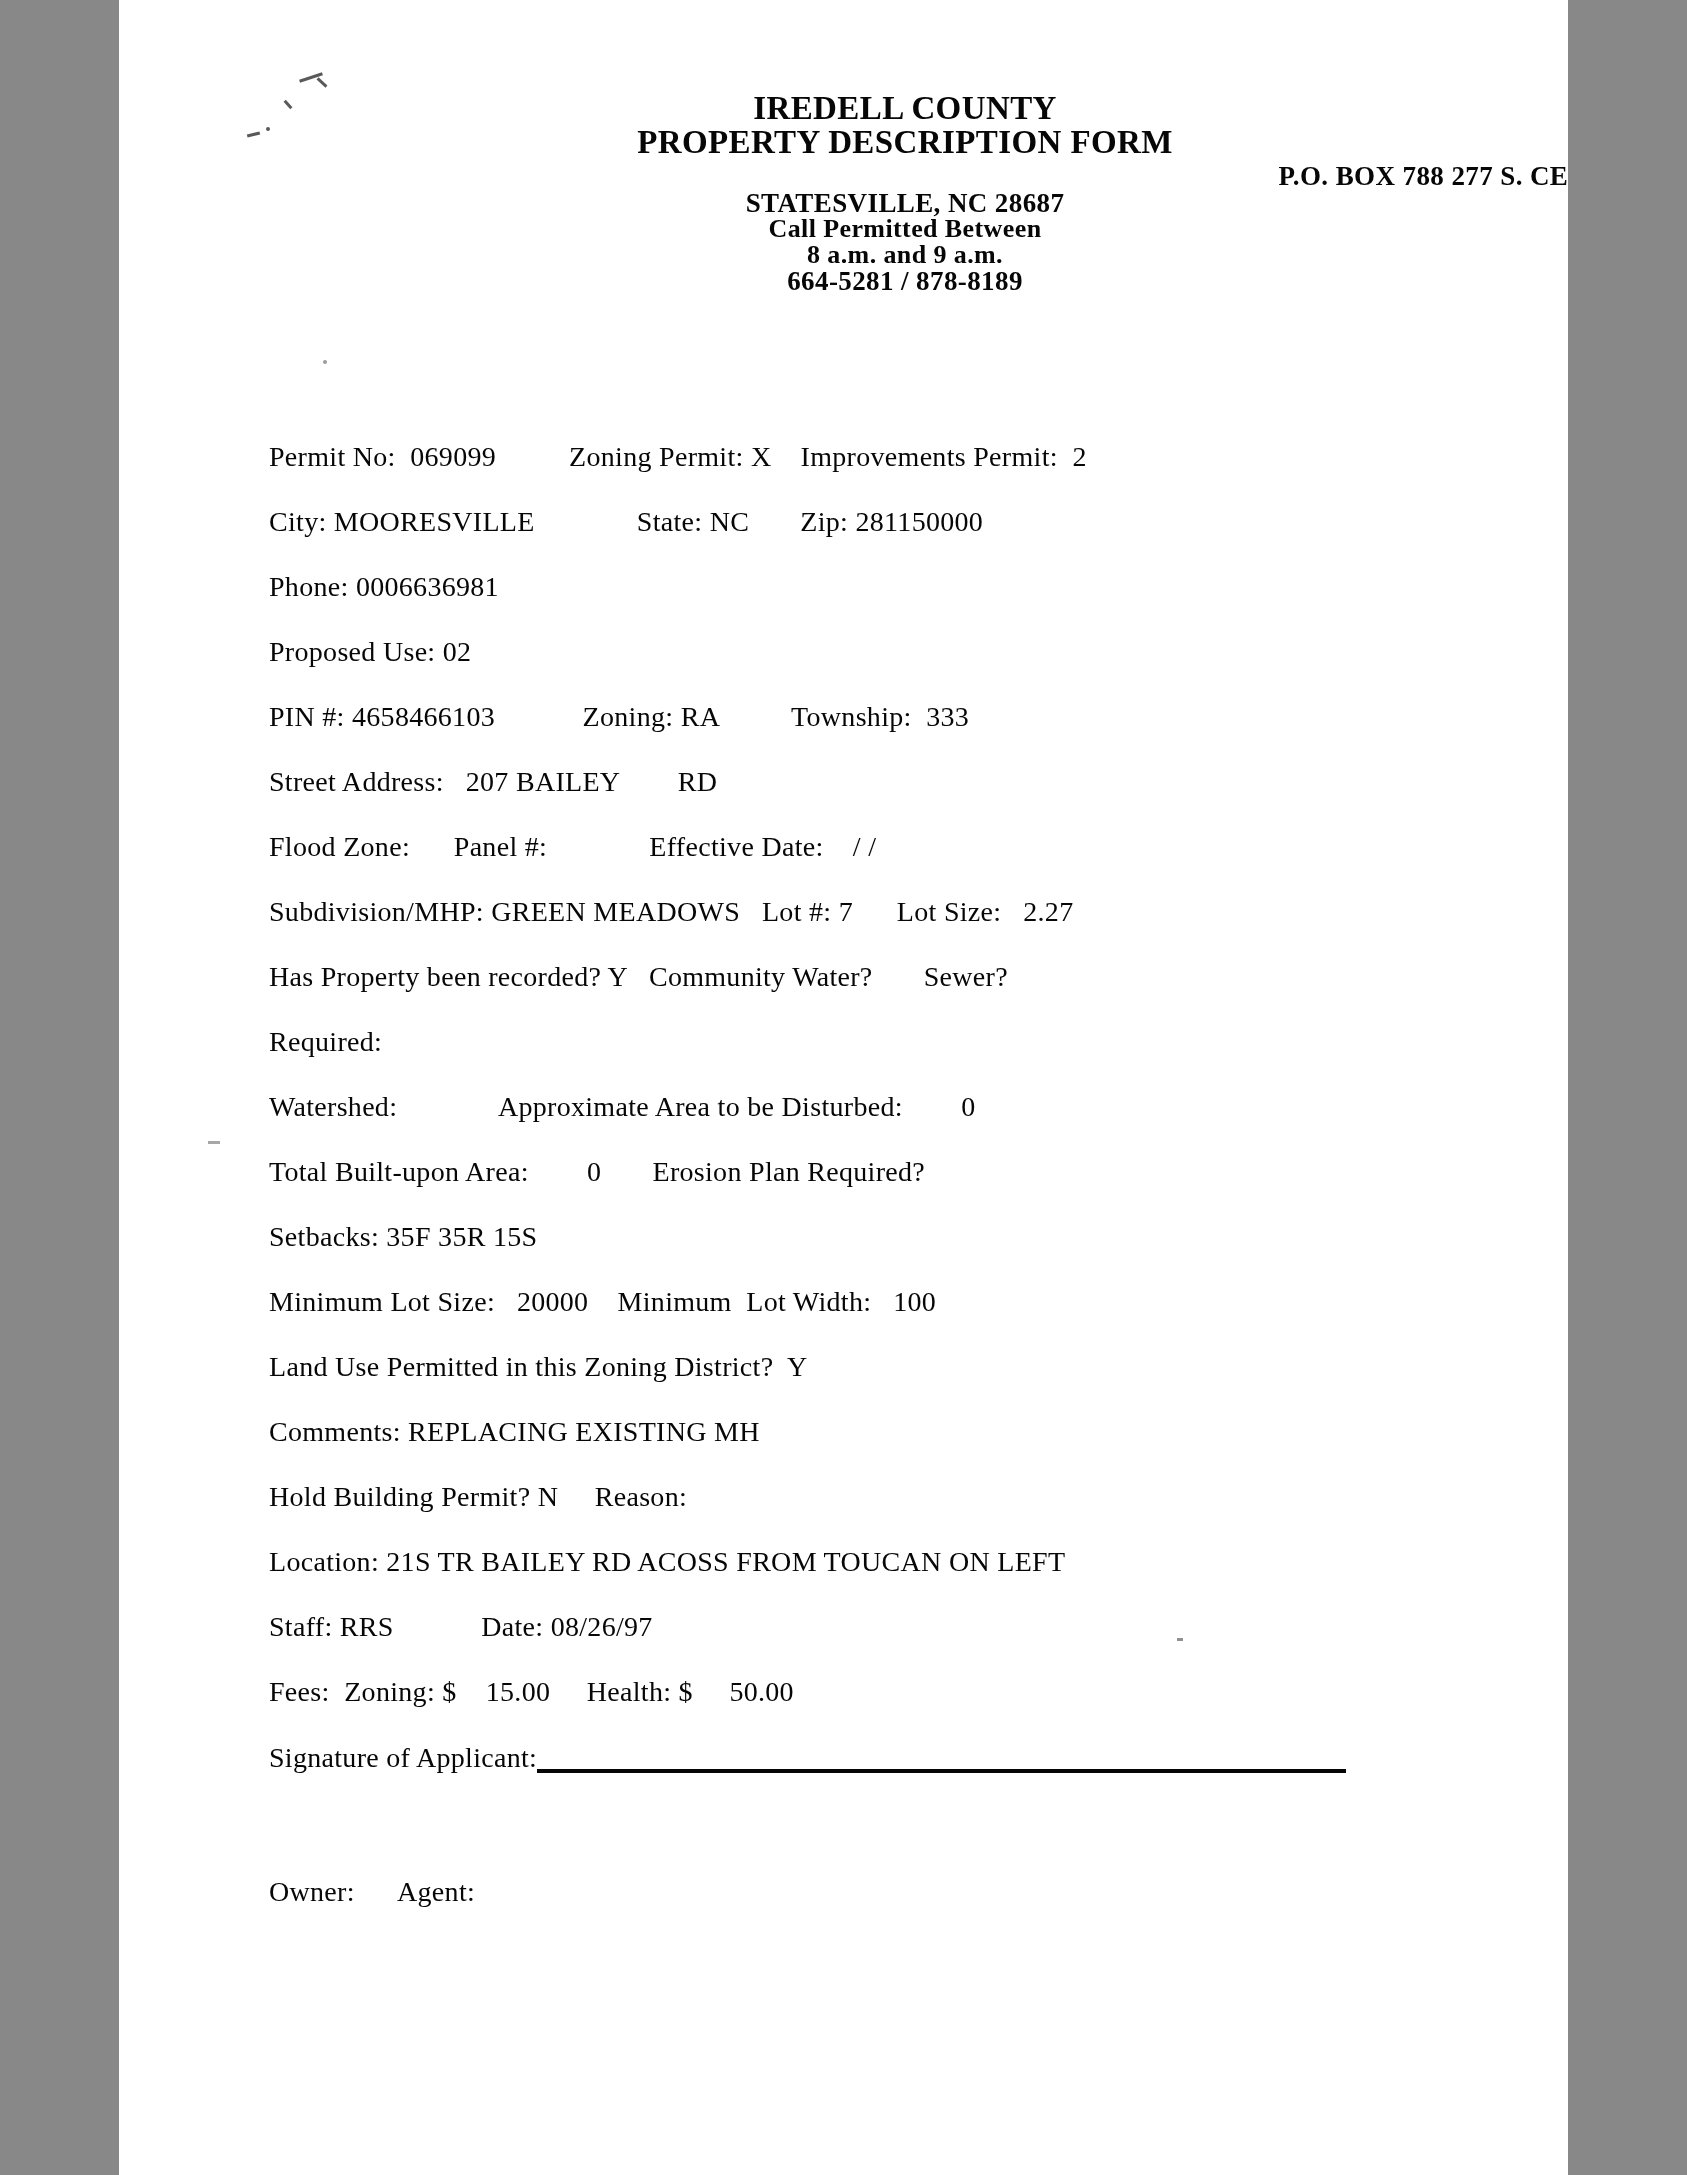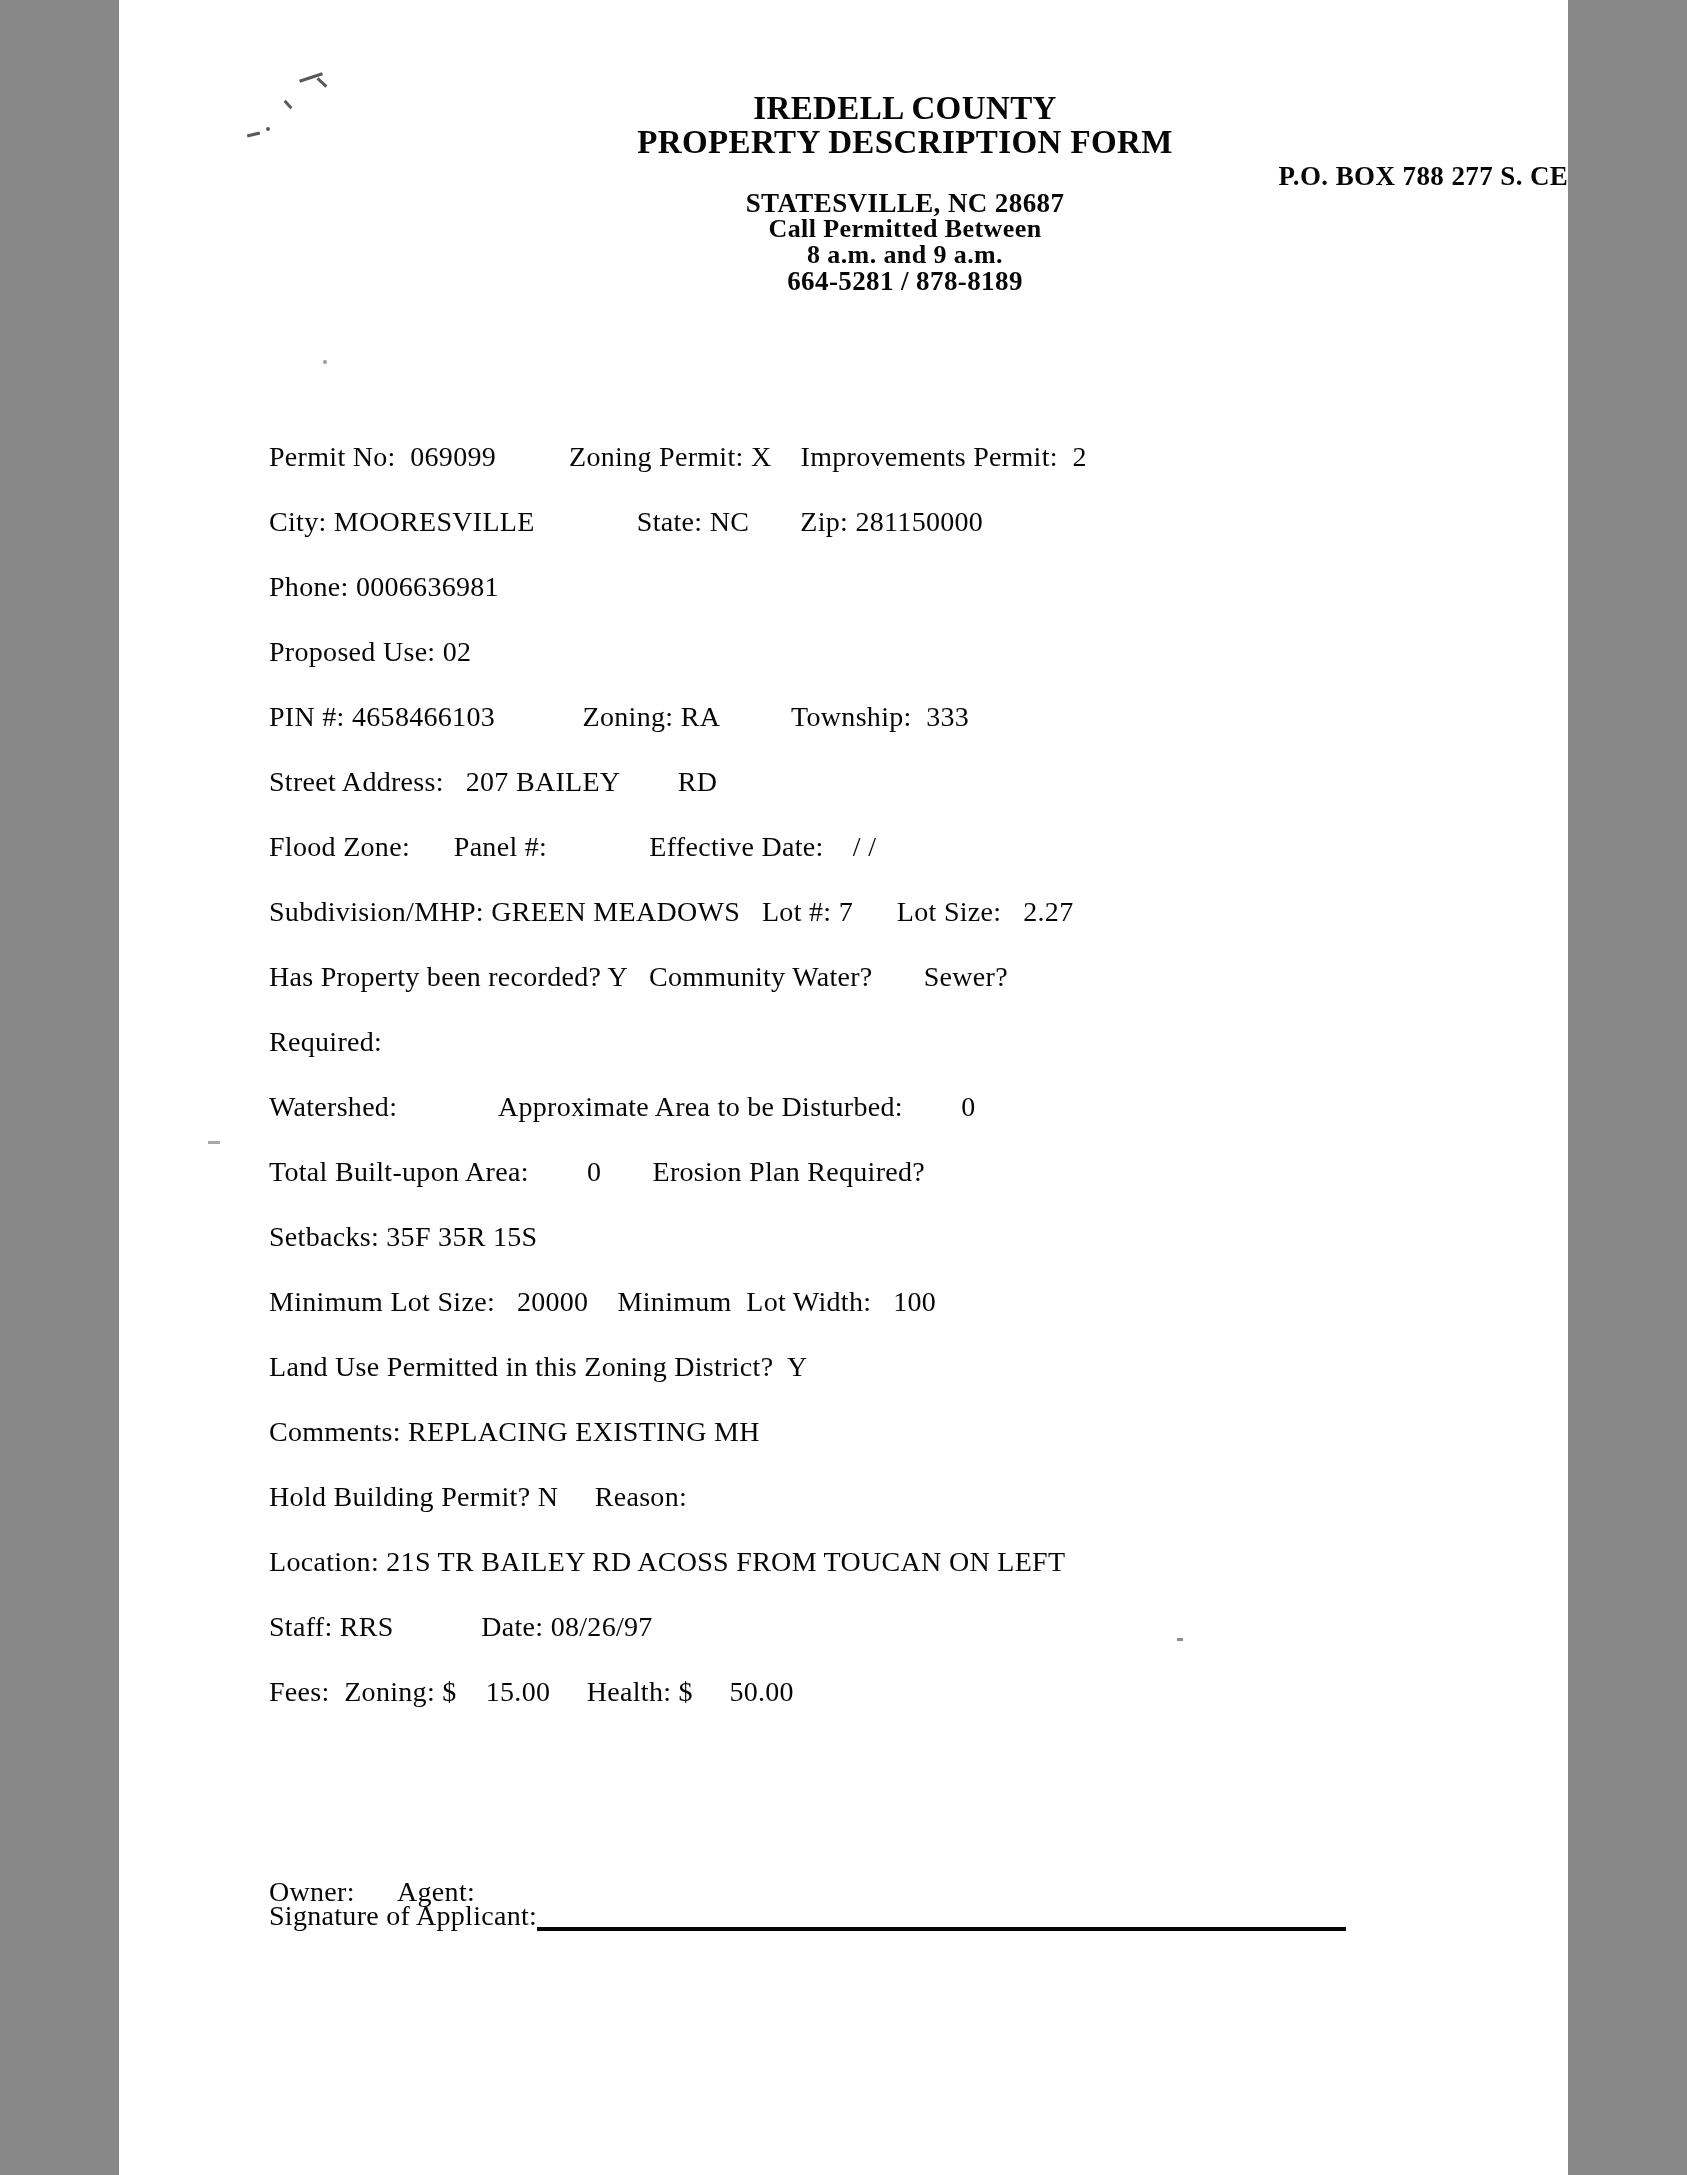--- a/index.html
+++ b/index.html
@@ -31,21 +31,21 @@
     font-size:28px; letter-spacing:0.3px;
   }
   .form-line {
     white-space:pre;
     height:65px; line-height:65px;
     overflow:visible;
   }
 
   
   .signature-row {
-    position:absolute; left:150px; top:1896px; width:1077px;
+    position:absolute; left:150px; top:1738px; width:1077px;
     display:flex; align-items:flex-end;
     font-size:28px; letter-spacing:0.3px; white-space:pre;
   }
   .signature-label { line-height:40px; }
   .signature-line {
     flex:1; border-bottom:4px solid #060606; margin-bottom:5px; height:1px;
   }
   .owner-agent-row {
     position:absolute; left:150px; top:1871px;
     font-size:28px; letter-spacing:0.3px; white-space:pre; line-height:42px;

